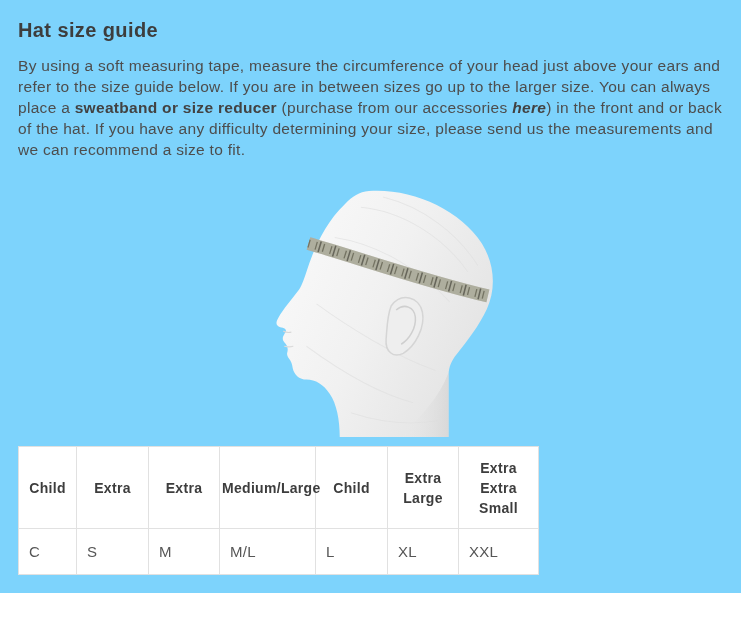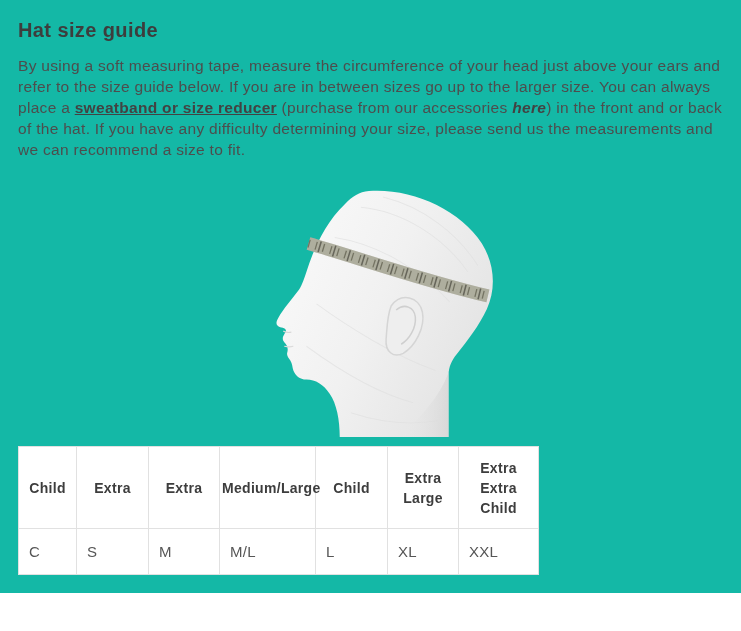--- a/index.html
+++ b/index.html
@@ -8,38 +8,38 @@
     width: 741px;
     height: 631px;
     overflow: hidden;
     font-family: "Liberation Sans", "DejaVu Sans", sans-serif;
     color: #4d4d4d;
   }
   .page {
     width: 741px;
     height: 593px;
     padding: 18px 14px 0 18px;
-    background: #14b8a6;
+    background: #7dd3fc;
   }
   .page-title {
     font-size: 20px;
     font-weight: bold;
     color: #3d3d3d;
     letter-spacing: 0.4px;
     line-height: 1.2;
     margin-bottom: 13px;
   }
   .intro {
     font-size: 15.5px;
     line-height: 21px;
     color: #4d4d4d;
     letter-spacing: 0.3px;
     max-width: 707px;
   }
-  .intro b { color: #424242; text-decoration: underline; }
+  .intro b { color: #424242; }
   .intro a {
     color: #424242;
     font-weight: bold;
     text-decoration: none;
     cursor: pointer;
     font-style: italic;
   }
   .figure {
     width: 270px;
     height: 252px;
@@ -174,21 +174,21 @@
         <col class="c7">
     </colgroup>
     <thead>
       <tr>
         <th>Child</th>
         <th>Extra</th>
         <th>Extra</th>
         <th>Medium/Large</th>
         <th>Child</th>
         <th class="wrap">Extra Large</th>
-        <th class="wrap">Extra Extra Child</th>
+        <th class="wrap">Extra Extra Small</th>
       </tr>
     </thead>
     <tbody>
       <tr class="code-row">
         <td>C</td>
         <td>S</td>
         <td>M</td>
         <td>M/L</td>
         <td>L</td>
         <td>XL</td>

